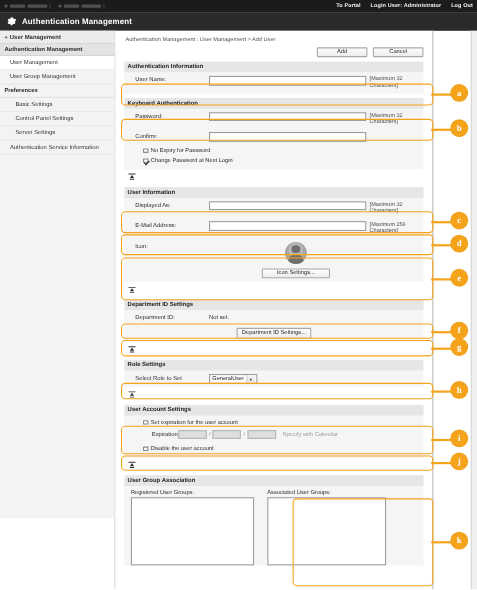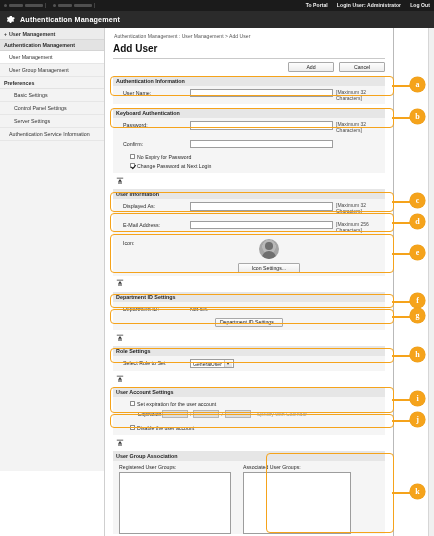--- a/index.html
+++ b/index.html
@@ -240,21 +240,20 @@
   </div>
   <div class="side-item shaded">
     <span>Authentication Service Information</span>
   </div>
   <div class="side-filler"></div>
 </div>
 
 <div class="main">
 
   <div class="crumb">Authentication Management : User Management &gt; Add User</div>
-  <div class="page-title">Add User</div>
 
   <div class="btnrow">
     <div class="btn">Add</div>
     <div class="btn">Cancel</div>
   </div>
 
   <div class="sec-head">
     <span>Authentication Information</span>
   </div>
   <div class="row">

